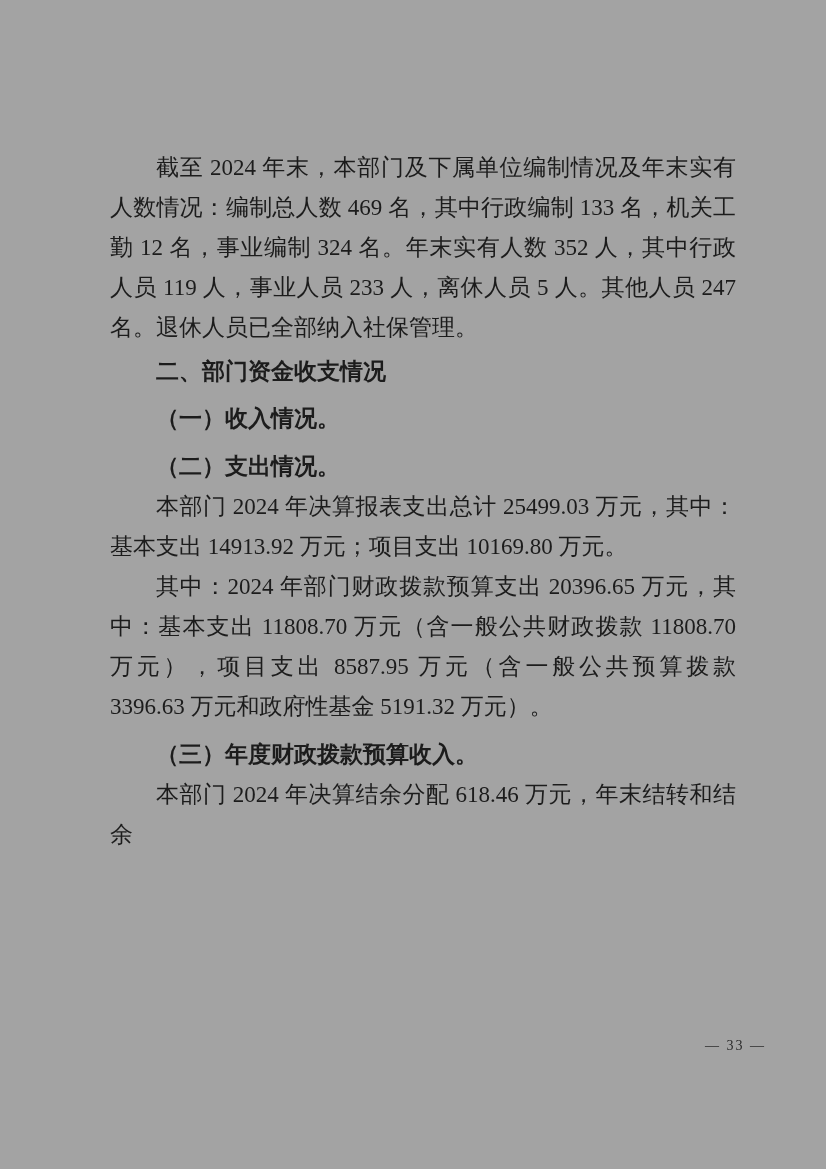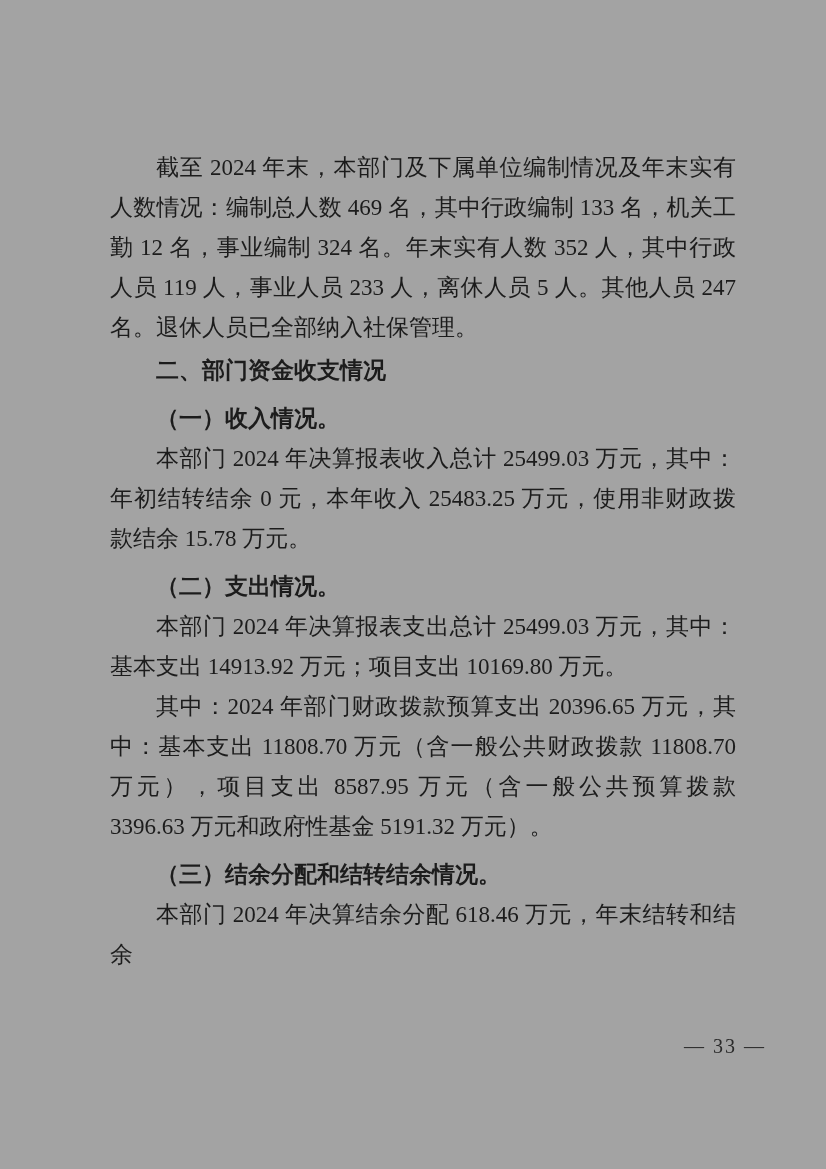--- a/index.html
+++ b/index.html
@@ -25,48 +25,47 @@
       font-size: 23px;
       line-height: 40px;
       text-align: justify;
       text-justify: inter-ideograph;
     }
     .content p {
       margin: 0;
       text-indent: 2em;
     }
     .content p.h2 {
-      font-family: Liberation Serif, serif;
+      font-family: Liberation Sans, sans-serif;
       font-weight: bold;
       margin-top: 3px;
     }
     .content p.h3 {
       font-weight: bold;
       margin-top: 8px;
     }
     .page-number {
       position: absolute;
       top: 1034px;
       right: 104px;
-      font-size: 20px;
+      font-size: 14px;
       line-height: 24px;
       color: #2a2a2a;
       letter-spacing: 2px;
       white-space: nowrap;
     }
   </style>
 </head>
 <body>
 
 <div class="page">
   <div class="content">
     <p>截至 2024 年末，本部门及下属单位编制情况及年末实有人数情况：编制总人数 469 名，其中行政编制 133 名，机关工勤 12 名，事业编制 324 名。年末实有人数 352 人，其中行政人员 119 人，事业人员 233 人，离休人员 5 人。其他人员 247 名。退休人员已全部纳入社保管理。</p>
     <p class="h2">二、部门资金收支情况</p>
     <p class="h3">（一）收入情况。</p>
-    <p>本部门 2024 年决算报表收入总计 25499.03 万元，其中：年初结转结余 0 元，本年收入 25483.25 万元，使用非财政拨款结余 15.78 万元。</p>
     <p class="h3">（二）支出情况。</p>
     <p>本部门 2024 年决算报表支出总计 25499.03 万元，其中：基本支出 14913.92 万元；项目支出 10169.80 万元。</p>
     <p>其中：2024 年部门财政拨款预算支出 20396.65 万元，其中：基本支出 11808.70 万元（含一般公共财政拨款 11808.70 万元），项目支出 8587.95 万元（含一般公共预算拨款 3396.63 万元和政府性基金 5191.32 万元）。</p>
-    <p class="h3">（三）结余分配和结转结余情况。</p>
+    <p class="h3">（三）年度财政拨款预算收入。</p>
     <p>本部门 2024 年决算结余分配 618.46 万元，年末结转和结余</p>
   </div>
   <div class="page-number">— 33 —</div>
 </div>
 
 </body></html>

